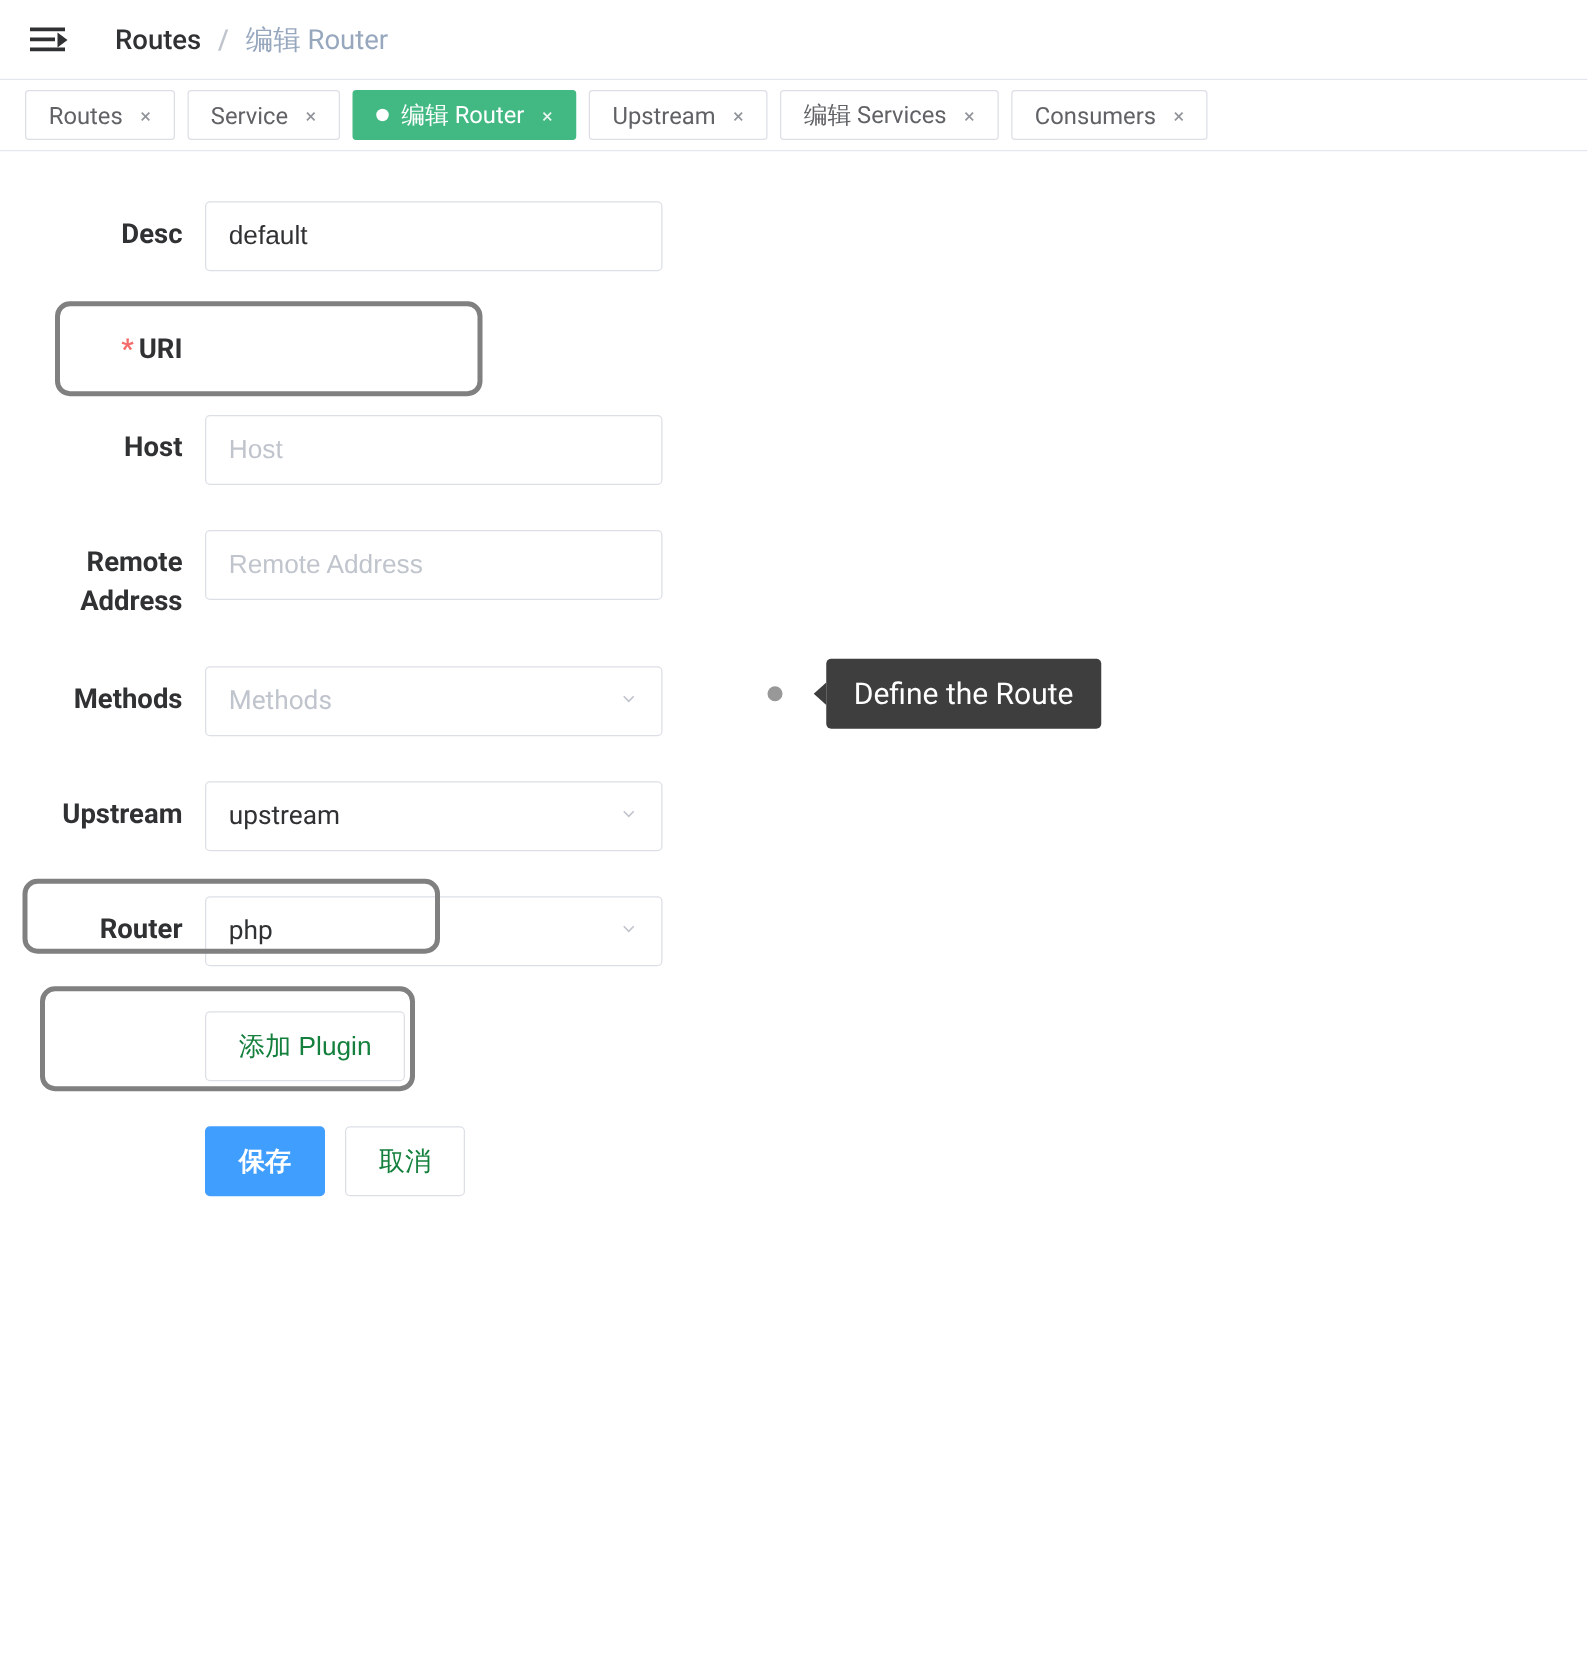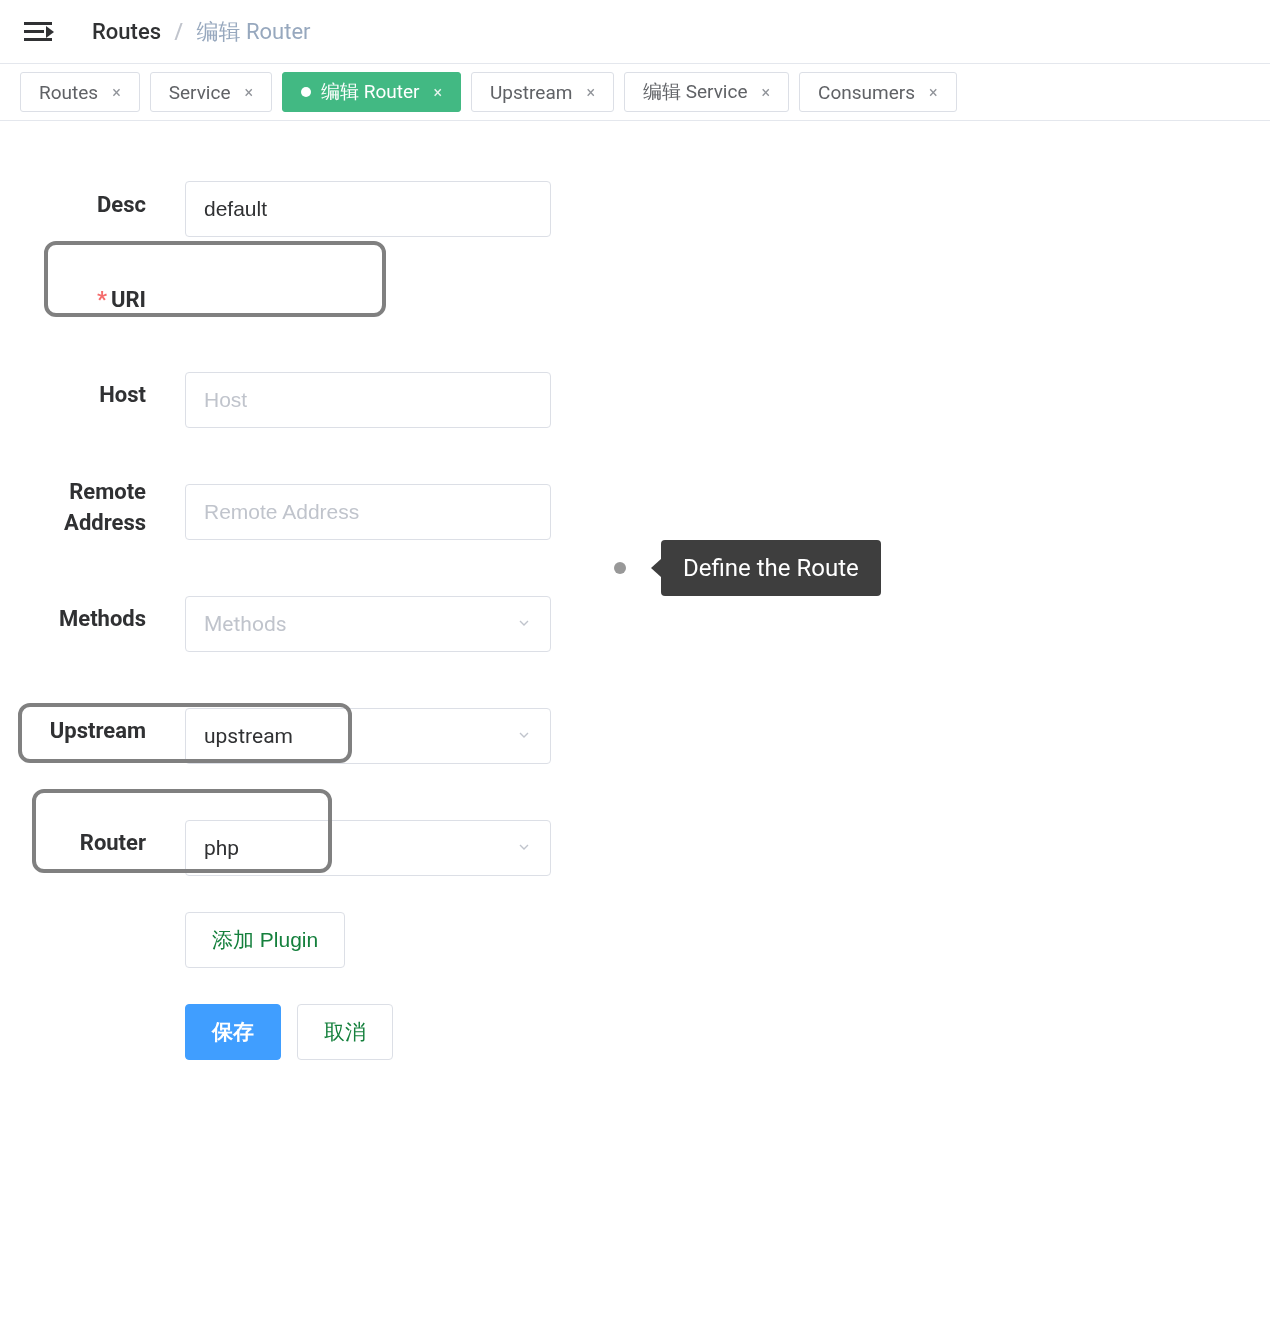--- a/index.html
+++ b/index.html
@@ -67,23 +67,22 @@
   }
   .tab.active .close { color: #e8f5ef; }
 
   
   .form-wrap {
     padding: 40px 20px;
     position: relative;
   }
   .form-row {
     display: flex;
-    align-items: center;
+    align-items: flex-start;
     margin-bottom: 36px;
-    gap: 21px;
   }
   .label {
     width: 144px;
     text-align: right;
     padding-right: 18px;
     padding-top: 12px;
     font-size: 22px;
     font-weight: 700;
     color: #303133;
     line-height: 1.4;
@@ -92,21 +91,20 @@
 
   .control, .select {
     height: 56px;
     width: 366px;
     border: 1px solid #dcdfe6;
     border-radius: 4px;
     font-size: 21px;
     padding: 0 18px;
     color: #303133;
     background: #fff;
-    margin-top: 20px;
   }
   .control::placeholder { color: #c0c4cc; }
 
   .select {
     display: flex; align-items: center; justify-content: space-between;
     cursor: pointer; color:#303133;
   }
   .select.placeholder { color:#c0c4cc; }
   .chev { color:#c0c4cc; }
 
@@ -194,21 +192,21 @@
   <div class="tab active">
     <span class="dot"></span>
     <span>编辑 Router</span>
     <span class="close">×</span>
   </div>
   <div class="tab">
     <span>Upstream</span>
     <span class="close">×</span>
   </div>
   <div class="tab">
-    <span>编辑 Service</span>
+    <span>编辑 Services</span>
     <span class="close">×</span>
   </div>
   <div class="tab">
     <span>Consumers</span>
     <span class="close">×</span>
   </div>
 </div>
 
 <div class="form-wrap">
 
@@ -279,20 +277,20 @@
     <div style="display:flex; gap:16px;">
       <button class="btn primary">保存</button>
       <button class="btn">取消</button>
     </div>
   </div>
 
   <div class="highlight-box" style="left:44px; top:120px; width:342px; height:76px;"></div>
   <div class="highlight-box" style="left:18px; top:582px; width:334px; height:60px;"></div>
   <div class="highlight-box" style="left:32px; top:668px; width:300px; height:84px;"></div>
 
-  <div class="tooltip-wrap" style="left:614px; top:419px;gap:35px;">
+  <div class="tooltip-wrap" style="left:614px; top:406px;gap:35px;">
     <div class="tooltip-dot"></div>
     <div class="tooltip">
       <span>Define the Route</span>
     </div>
   </div>
 
 </div>
 
 </body></html>

